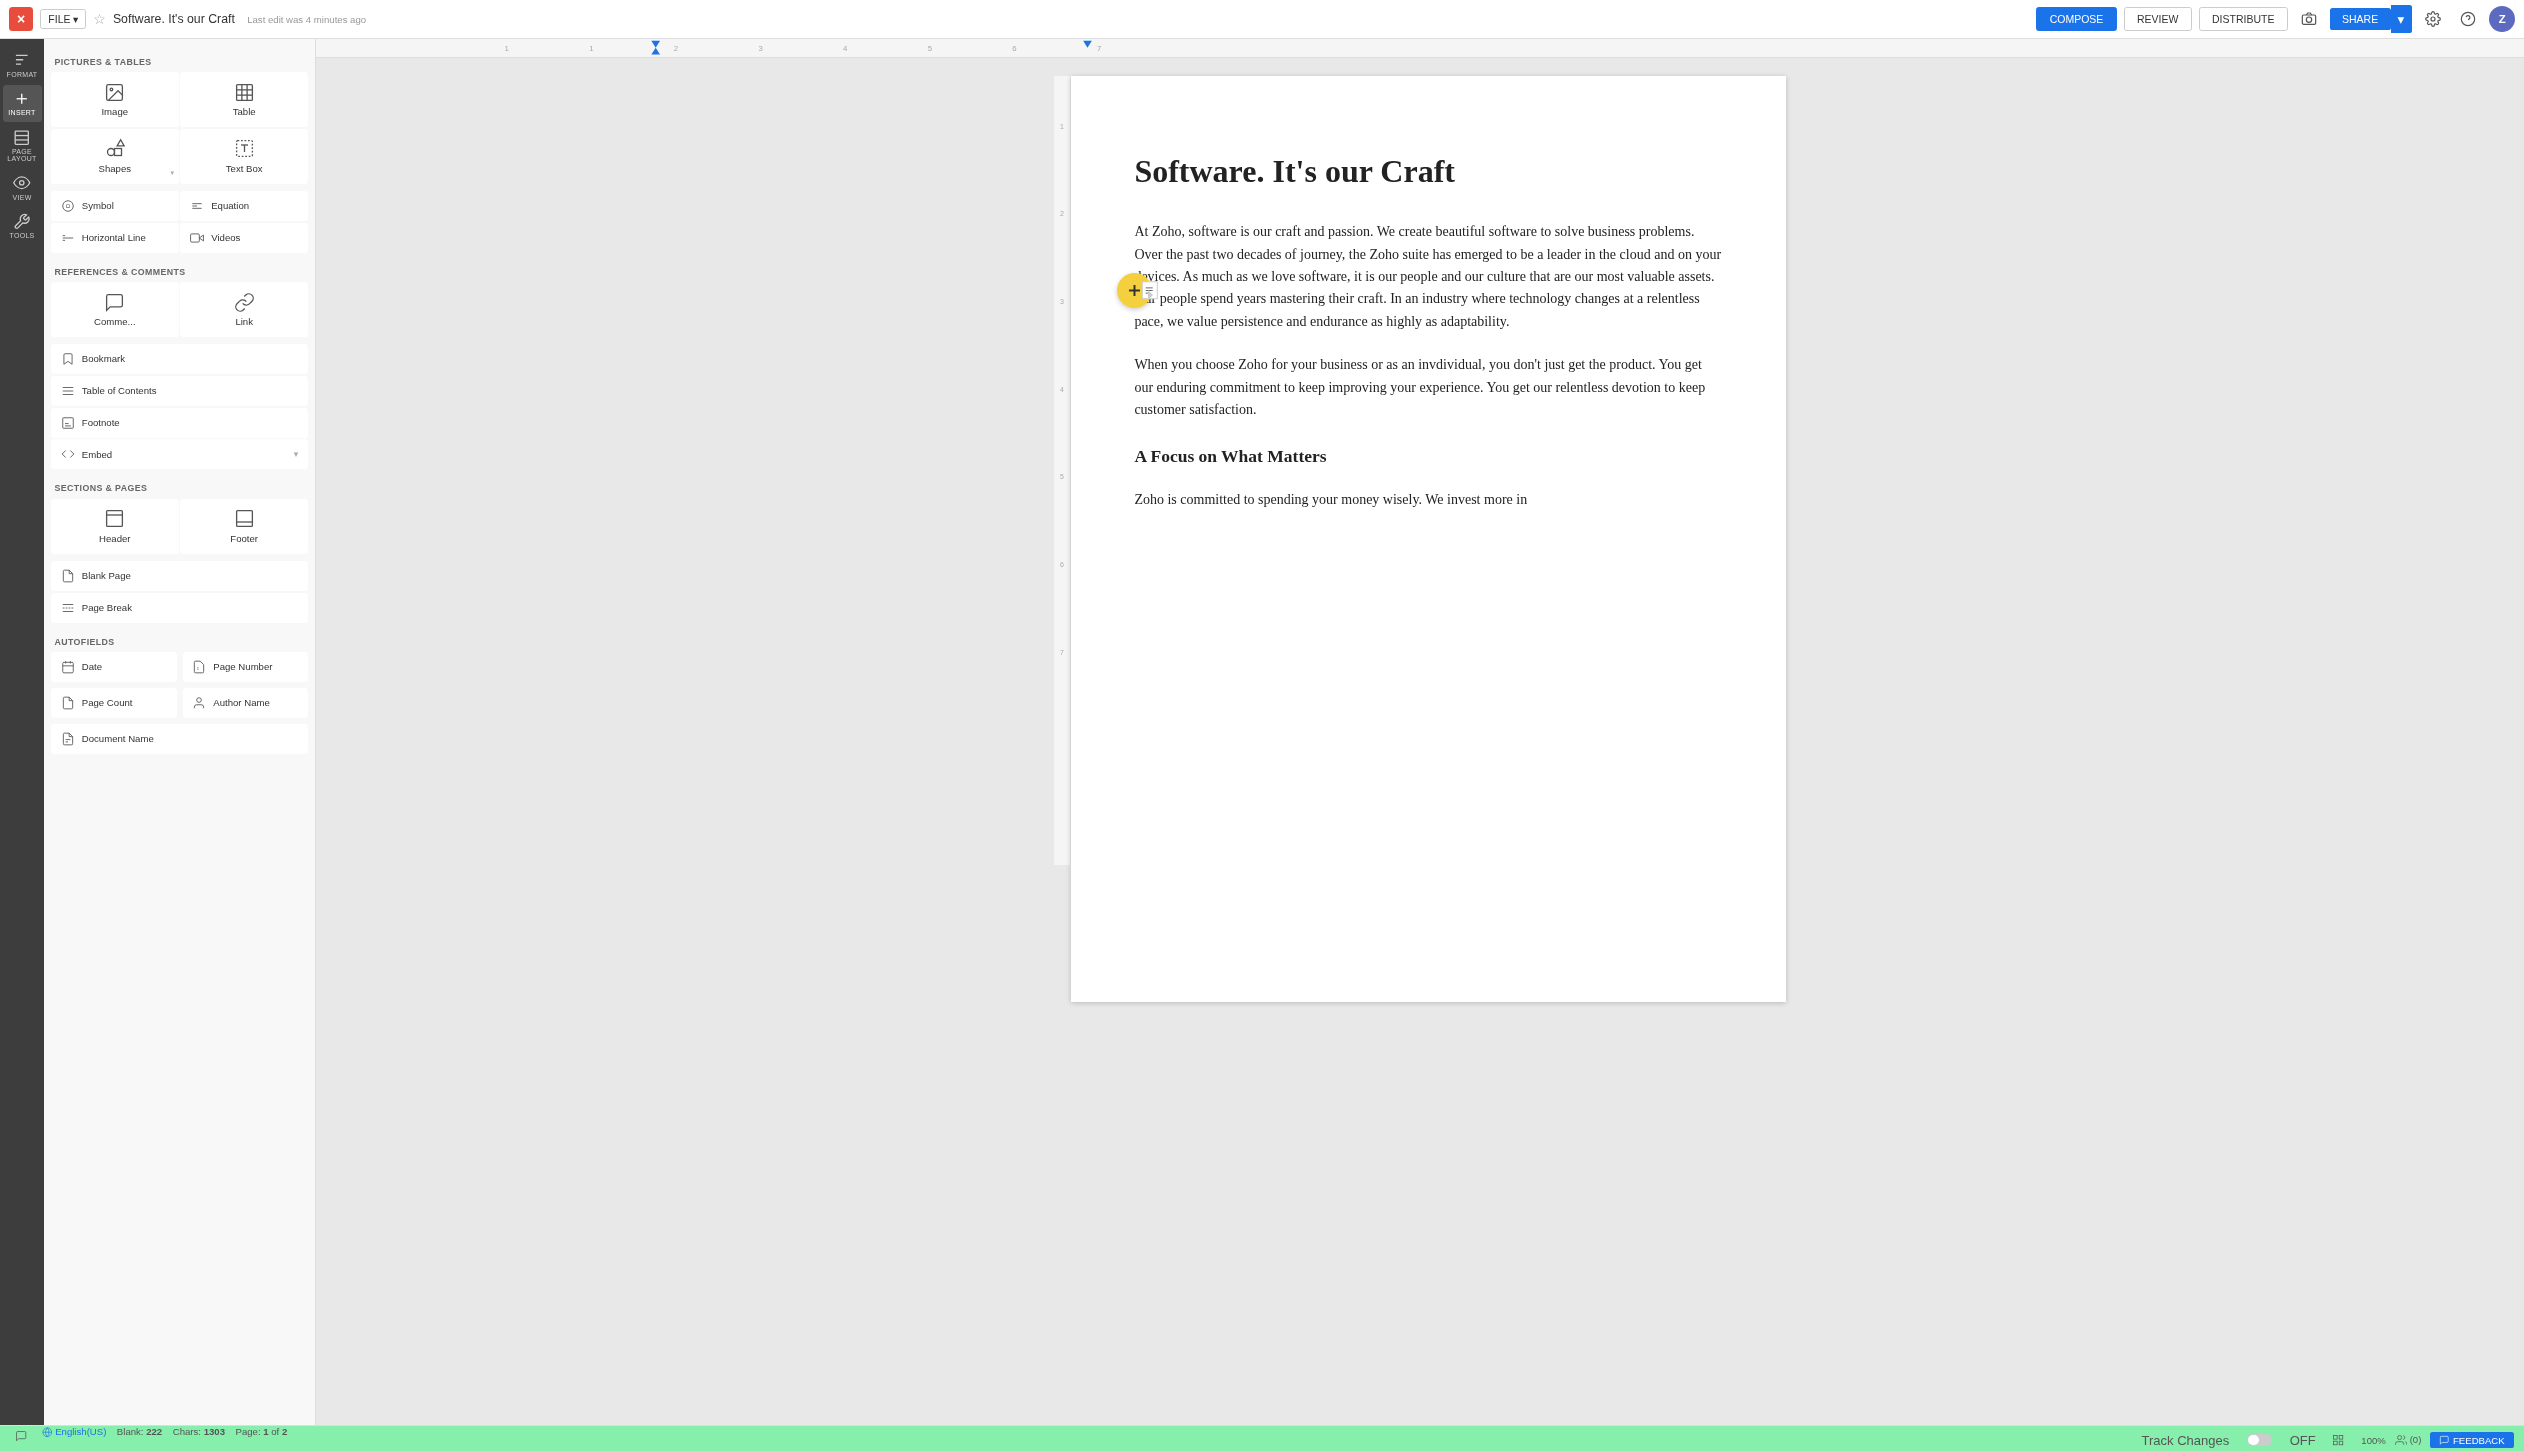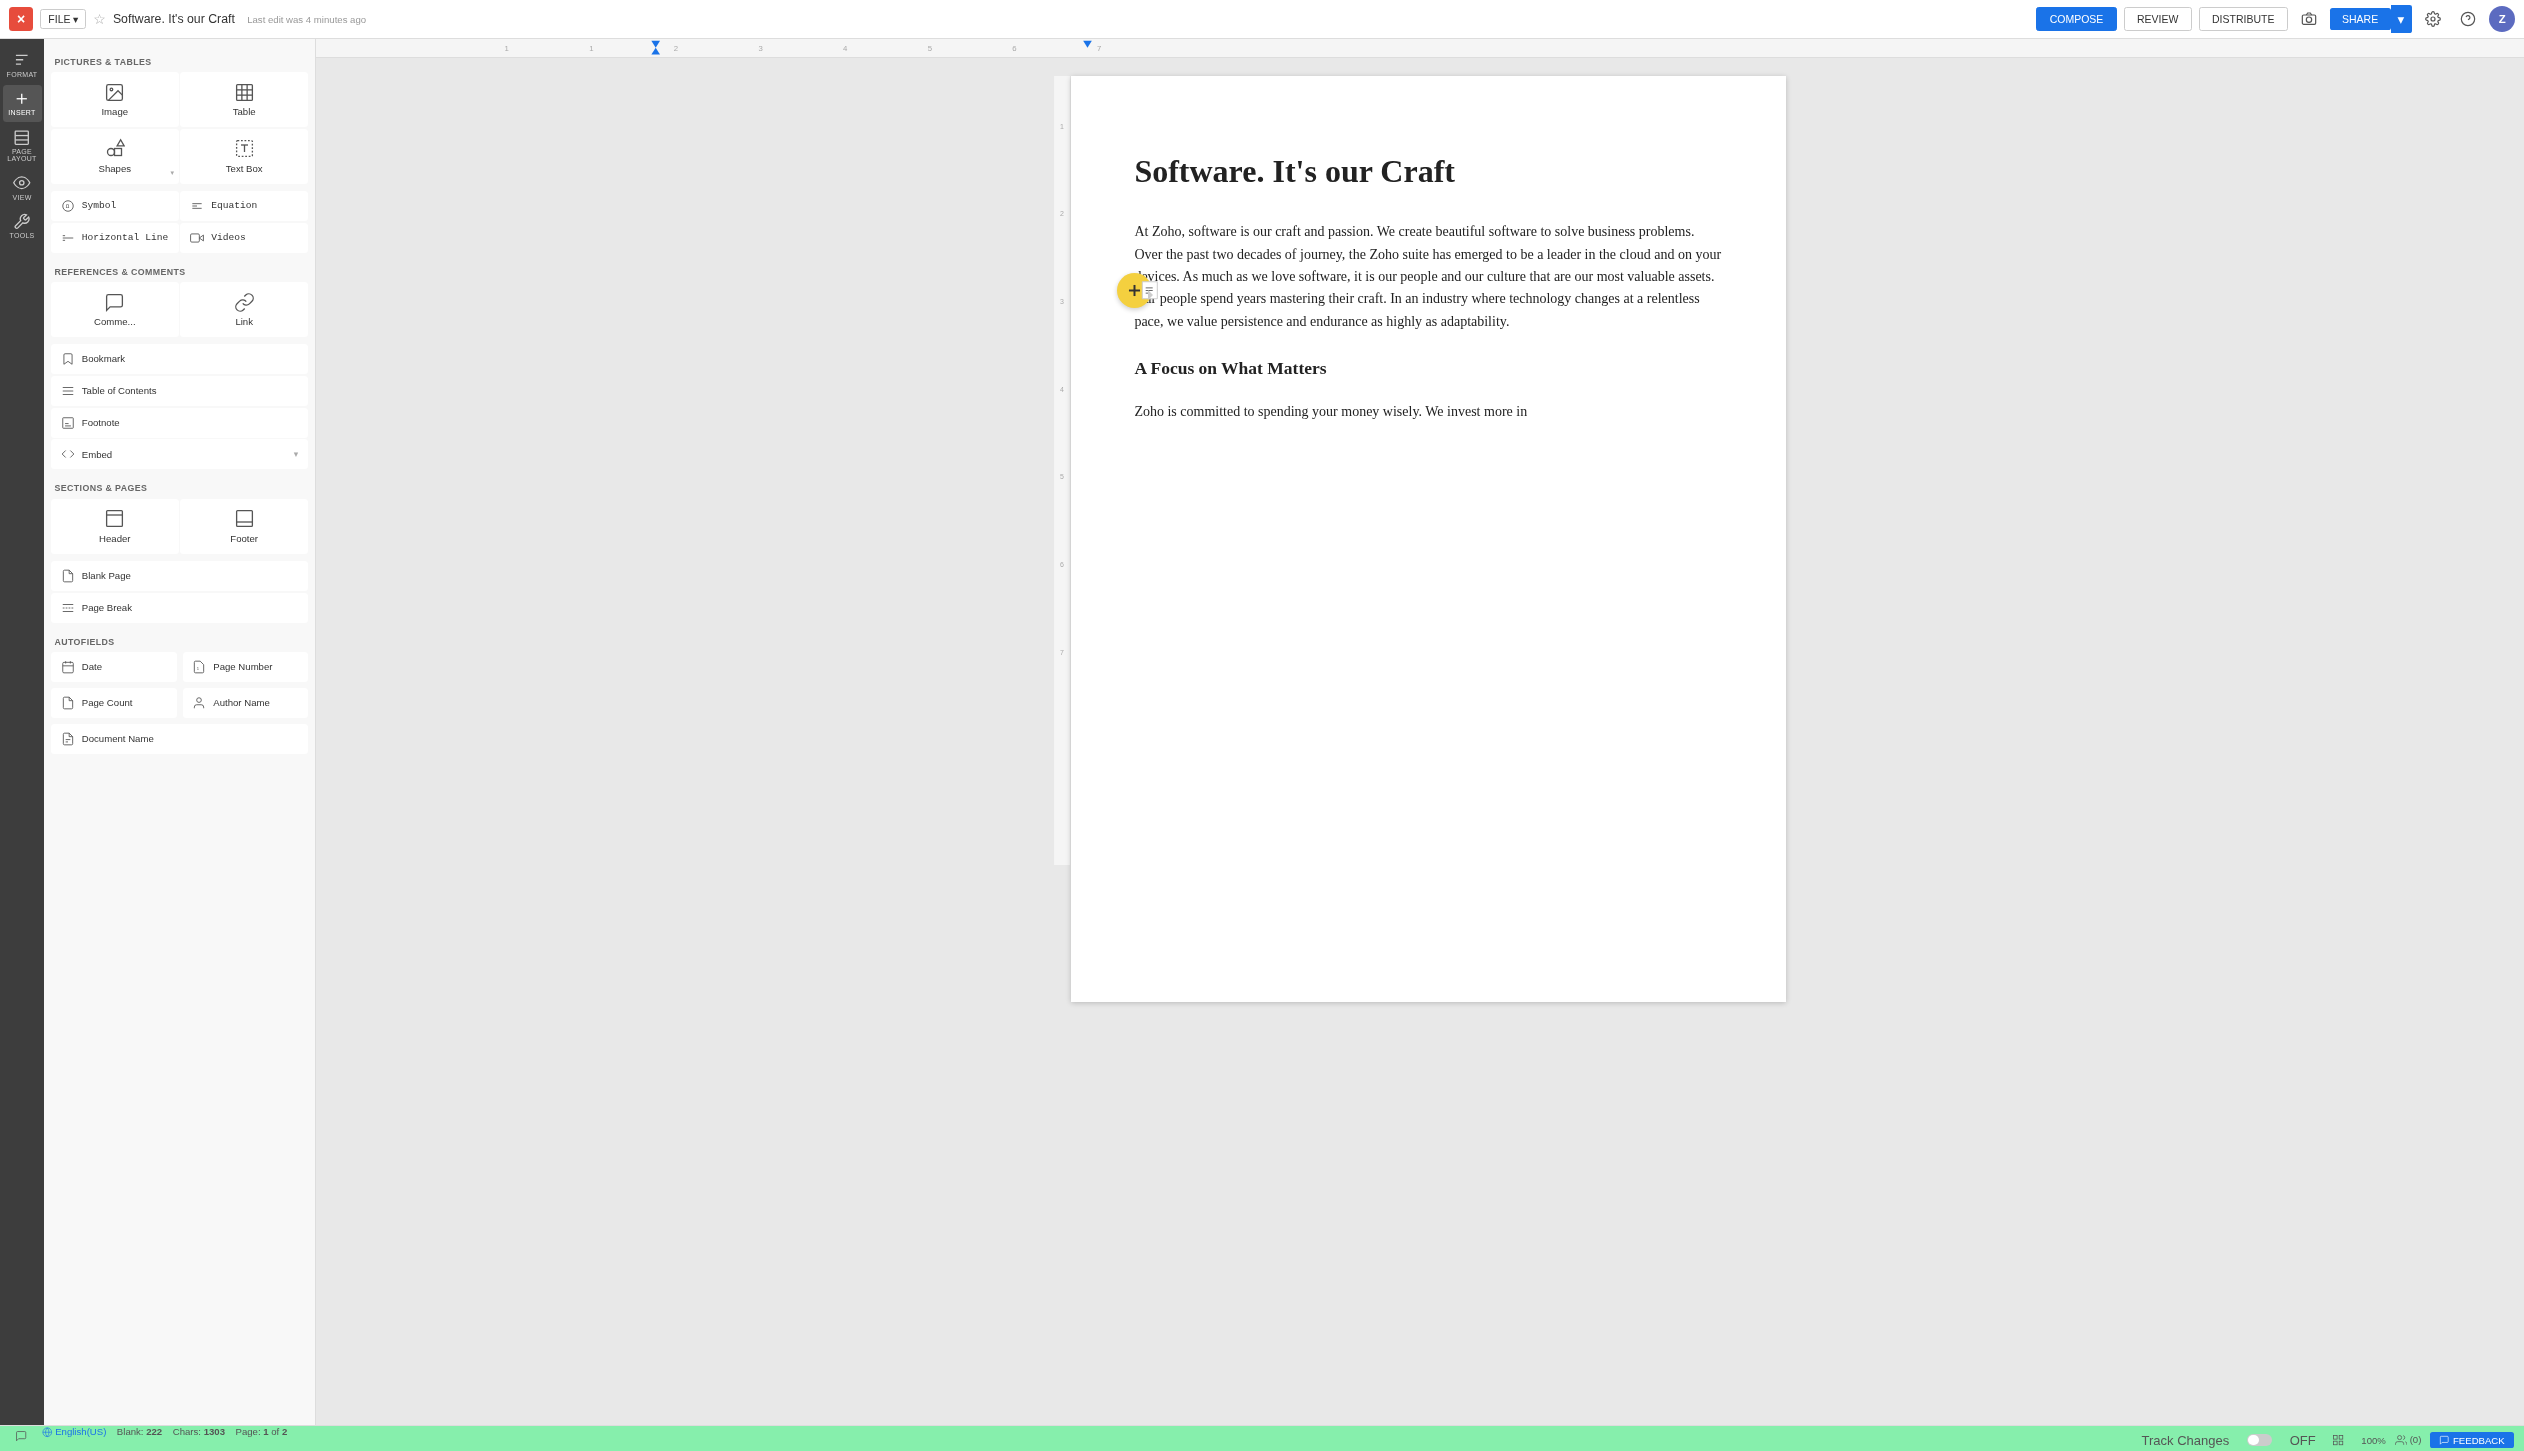--- a/index.html
+++ b/index.html
@@ -67,21 +67,21 @@
       font-size: 9.6px; color: #333; text-align: center; gap: 3.5px;
     }
     .insert-item svg { width: 21px; height: 21px; }
     .insert-item-wide {
       display: flex; align-items: center; padding: 7px 8.8px;
       border-radius: 3.5px; cursor: pointer; background: #fff; border: 0.9px solid transparent;
       font-size: 9.6px; color: #333; gap: 7px;
     }
     .insert-item-wide svg { width: 14px; height: 14px; flex-shrink: 0; }
     .items-list { display: flex; flex-direction: column; gap: 1.8px; margin-bottom: 7px; }
-    .items-list-2col { display: grid; grid-template-columns: 1fr 1fr; gap: 1.8px; margin-bottom: 7px; font-family: Liberation Mono, monospace; }
+    .items-list-2col { display: grid; grid-template-columns: 1fr 1fr; gap: 1.8px; margin-bottom: 7px; }
     .insert-item-embed {
       display: flex; align-items: center; padding: 7px 8.8px;
       border-radius: 3.5px; cursor: pointer; background: #fff; border: 0.9px solid transparent;
       font-size: 9.6px; color: #333; gap: 7px; justify-content: space-between;
     }
     .embed-left { display: flex; align-items: center; gap: 7px; }
 
     
     .autofields-grid { display: grid; grid-template-columns: 1fr 1fr; gap: 6px; }
 
@@ -488,20 +488,21 @@
                 <line x1="1" y1="6" x2="9" y2="6" stroke="#555" stroke-width="1"></line>
                 <line x1="1" y1="9" x2="6" y2="9" stroke="#555" stroke-width="1"></line>
               </svg>
           </div>
         </div>
 
         <div id="page">
           <div id="page-content">
             <div id="doc-title-text">Software. It's our Craft</div>
             <div class="para">At Zoho, software is our craft and passion. We create beautiful software to solve business problems. Over the past two decades of  journey, the Zoho suite has emerged to be a leader in the cloud and on your devices.   As much as we love software, it is our people and our culture that are our most valuable assets.   Our people spend years mastering their  craft. In an industry where technology changes at a relentless pace, we value persistence and endurance as highly as adaptability.</div>
+            <div class="para">When you choose Zoho for your business or as an invdividual, you don't just get the product. You get our enduring commitment to keep improving your experience.  You get our relentless devotion to keep customer satisfaction.</div>
             <div class="section-heading">A Focus on What Matters</div>
             <div class="para">Zoho is committed to spending your money wisely. We invest more in</div>
           </div>
         </div>
       </div>
     </div>
   </div>
 
 </div>
 

